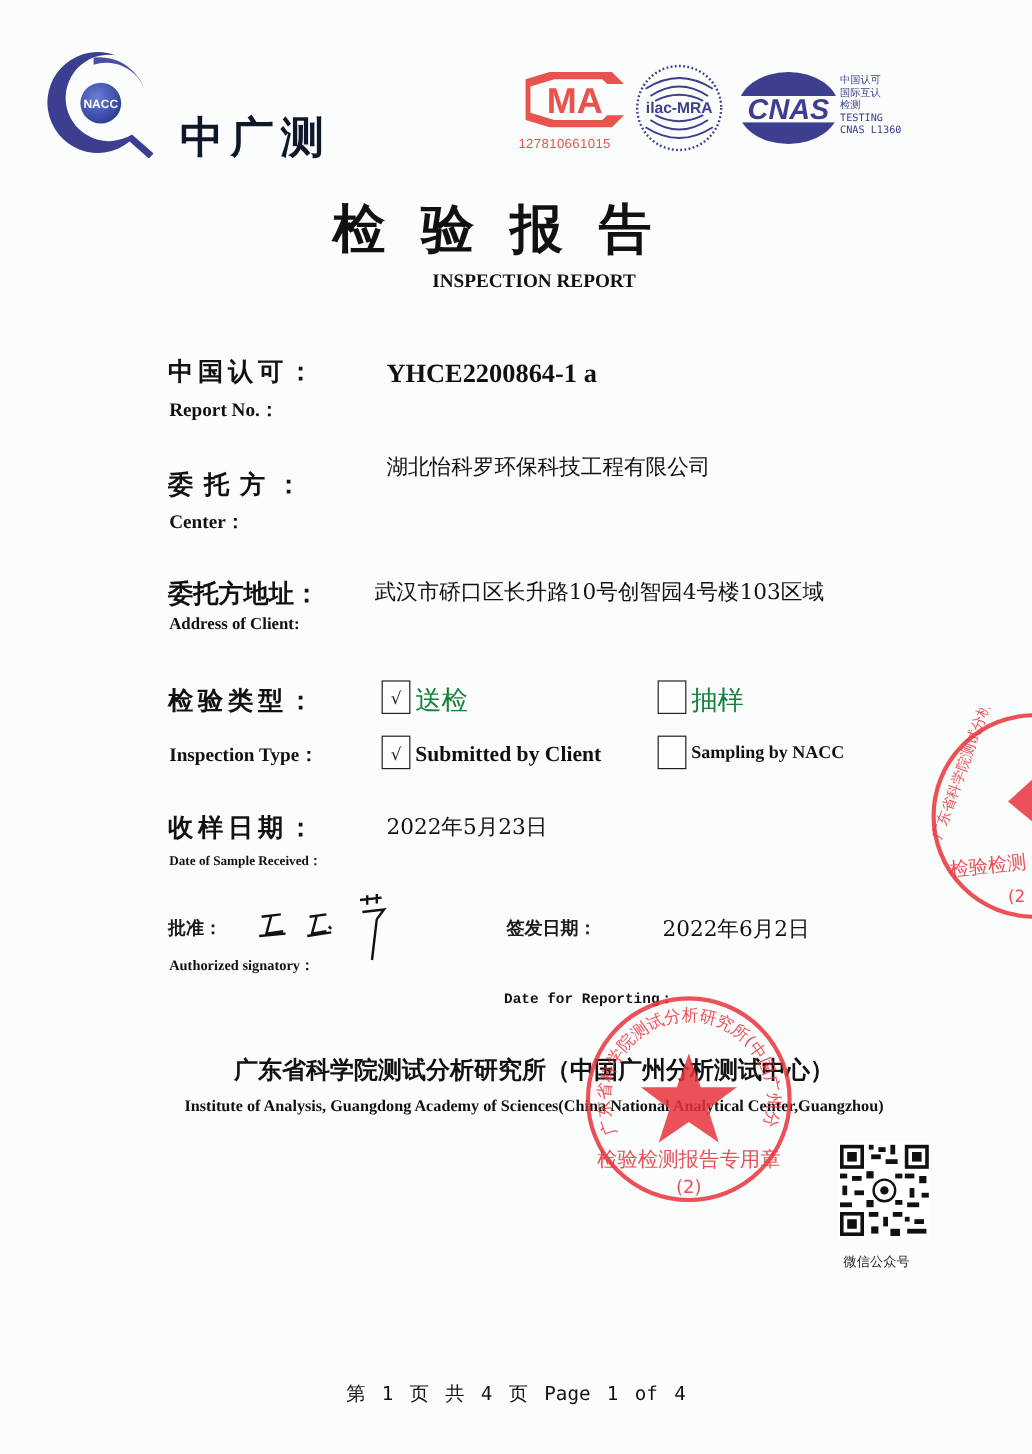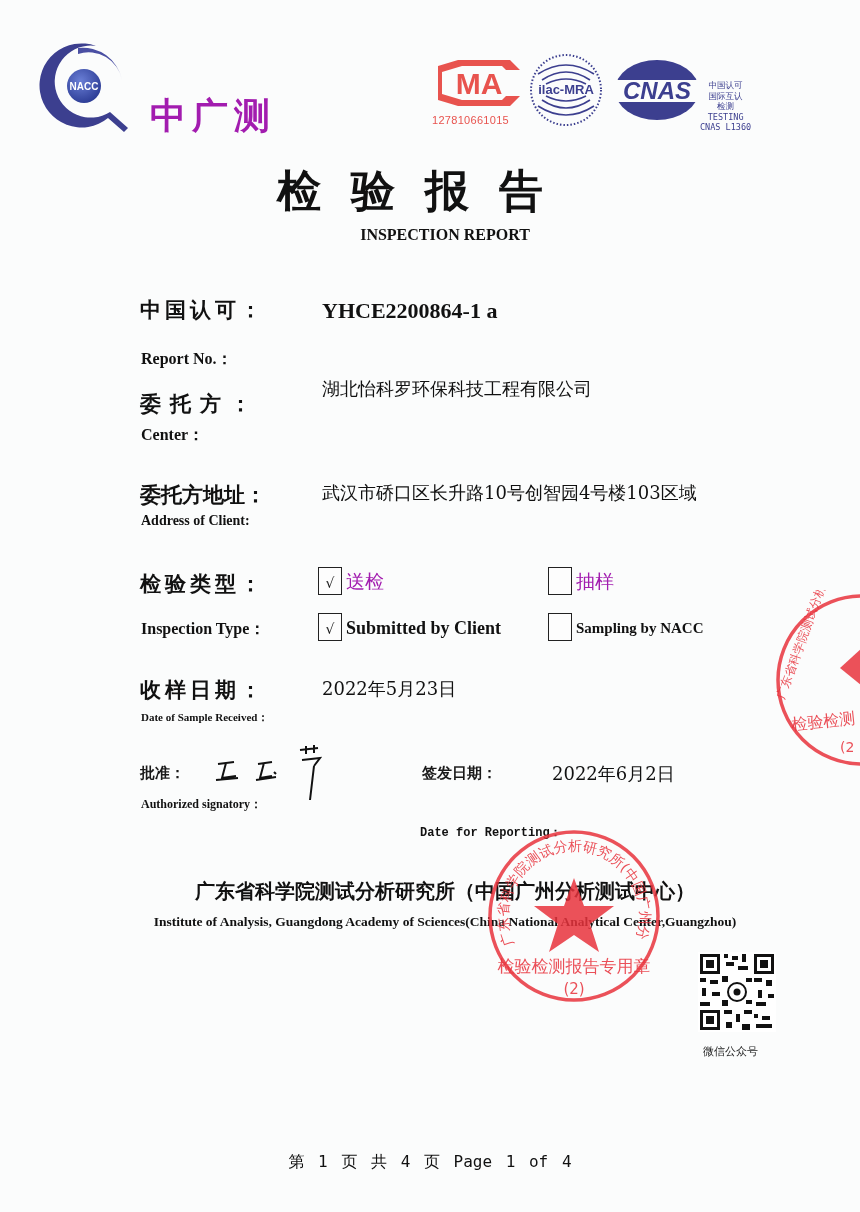--- a/index.html
+++ b/index.html
@@ -7,42 +7,42 @@
     width: 860px; height: 1212px; position: relative; overflow: hidden;
     background: #fbfcfc;
     font-family: "Liberation Serif", "DejaVu Serif", serif;
     color: #1a1a1a;
   }
   .abs { position: absolute; }
 
   
   .nacc-logo { left: 38px; top: 40px; width: 90px; height: 92px; }
   .nacc-text { left: 150px; top: 96px; font-family: "DejaVu Sans", sans-serif; font-weight: bold;
-    font-size: 36px; color: #a21caf; letter-spacing: 6px; line-height: 40px; }
+    font-size: 36px; color: #0f172a; letter-spacing: 6px; line-height: 40px; }
   .cma-logo { left: 432px; top: 58px; width: 90px; height: 50px; }
   .cma-num { left: 432px; top: 114px; font-family: "Liberation Sans", sans-serif; font-size: 11px; color: #e8534e; letter-spacing: 0.3px; }
   .ilac-logo { left: 528px; top: 52px; width: 76px; height: 76px; }
   .cnas-logo { left: 614px; top: 58px; width: 86px; height: 64px; }
-  .cnas-text { left: 700px; top: 80px; font-family: "DejaVu Sans Mono", monospace; font-size: 8.5px; line-height: 10.5px; color: #3c3f8f; text-align: center; }
+  .cnas-text { left: 700px; top: 62px; font-family: "DejaVu Sans Mono", monospace; font-size: 8.5px; line-height: 10.5px; color: #3c3f8f; }
 
   
   .title-cn { left: 0; width: 820px; top: 162px; text-align: center; font-family: "DejaVu Serif", serif;
     font-weight: bold; font-size: 44px; letter-spacing: 30px; text-indent: 30px; color: #111; }
   .title-en { left: 0; width: 890px; top: 226px; text-align: center; font-weight: bold; font-size: 16px; color: #111; }
 
   
   .lbl-cn { font-family: "DejaVu Sans", sans-serif; font-weight: bold; font-size: 21px; color: #111; letter-spacing: 4px; }
   .lbl-en { font-weight: bold; font-size: 16px; color: #111; }
   .lbl-en-sm { font-weight: bold; font-size: 12px; color: #111; }
   .val-cn { font-family: "DejaVu Serif", serif; font-size: 18px; color: #111; }
   .val-bold { font-weight: bold; font-size: 22px; color: #111; }
 
   .checkbox { width: 24px; height: 28px; border: 1.5px solid #222; box-sizing: border-box; background: #fdfdfd;
     display: flex; align-items: flex-end; justify-content: center; font-size: 14px; padding-bottom: 3px; font-family: "DejaVu Sans", sans-serif; }
-  .opt-cn { font-family: "DejaVu Sans", sans-serif; font-size: 19px; color: #a21caf; }
+  .opt-cn { font-family: "DejaVu Sans", sans-serif; font-size: 22px; color: #15803d; }
   .opt-en { font-weight: bold; font-size: 18px; color: #111; }
   .opt-en-sm { font-weight: bold; font-size: 15px; color: #111; }
 
   .institute-cn { left: 0; width: 890px; top: 878px; text-align: center; font-family: "DejaVu Sans", sans-serif; font-weight: bold; font-size: 20px; color: #111; }
   .institute-en { left: 0; width: 890px; top: 914px; text-align: center; font-weight: bold; font-size: 13.5px; color: #111; }
 
   .stamp { pointer-events: none; }
   .qr { left: 698px; top: 952px; width: 78px; height: 80px; }
   .qr-cap { left: 703px; top: 1044px; font-family: "DejaVu Sans", sans-serif; font-size: 11px; color: #222; }
 
@@ -88,30 +88,30 @@
   <div>国际互认</div>
   <div>检测</div>
   <div>TESTING</div>
   <div>CNAS L1360</div>
 </div>
 
 <div class="abs title-cn">检验报告</div>
 <div class="abs title-en">INSPECTION REPORT</div>
 
 <div class="abs lbl-cn" style="left:140px;top:296px;">中国认可：</div>
-<div class="abs lbl-en" style="left:141px;top:332px;margin-top:17px;">Report No.：</div>
+<div class="abs lbl-en" style="left:141px;top:332px;">Report No.：</div>
 <div class="abs val-bold" style="left:322px;top:298px;">YHCE2200864-1 a</div>
 
 <div class="abs lbl-cn" style="left:140px;top:390px;letter-spacing:9px;">委托方：</div>
 <div class="abs lbl-en" style="left:141px;top:425px;">Center：</div>
 <div class="abs val-cn" style="left:322px;top:377px;">湖北怡科罗环保科技工程有限公司</div>
 
 <div class="abs lbl-cn" style="left:140px;top:481px;letter-spacing:0;">委托方地址：</div>
 <div class="abs lbl-en" style="left:141px;top:513px;font-size:14px;">Address of Client:</div>
-<div class="abs val-cn" style="left:322px;top:481px;">武汉市硚口区长升路10号创智园4号楼103区域</div>
+<div class="abs val-cn" style="left:312px;top:481px;">武汉市硚口区长升路10号创智园4号楼103区域</div>
 
 <div class="abs lbl-cn" style="left:140px;top:570px;">检验类型：</div>
 <div class="abs lbl-en" style="left:141px;top:619px;">Inspection Type：</div>
 
 <div class="abs checkbox" style="left:318px;top:567px;">√</div>
 <div class="abs opt-cn" style="left:346px;top:569px;">送检</div>
 <div class="abs checkbox" style="left:548px;top:567px;"></div>
 <div class="abs opt-cn" style="left:576px;top:569px;">抽样</div>
 
 <div class="abs checkbox" style="left:318px;top:613px;">√</div>

